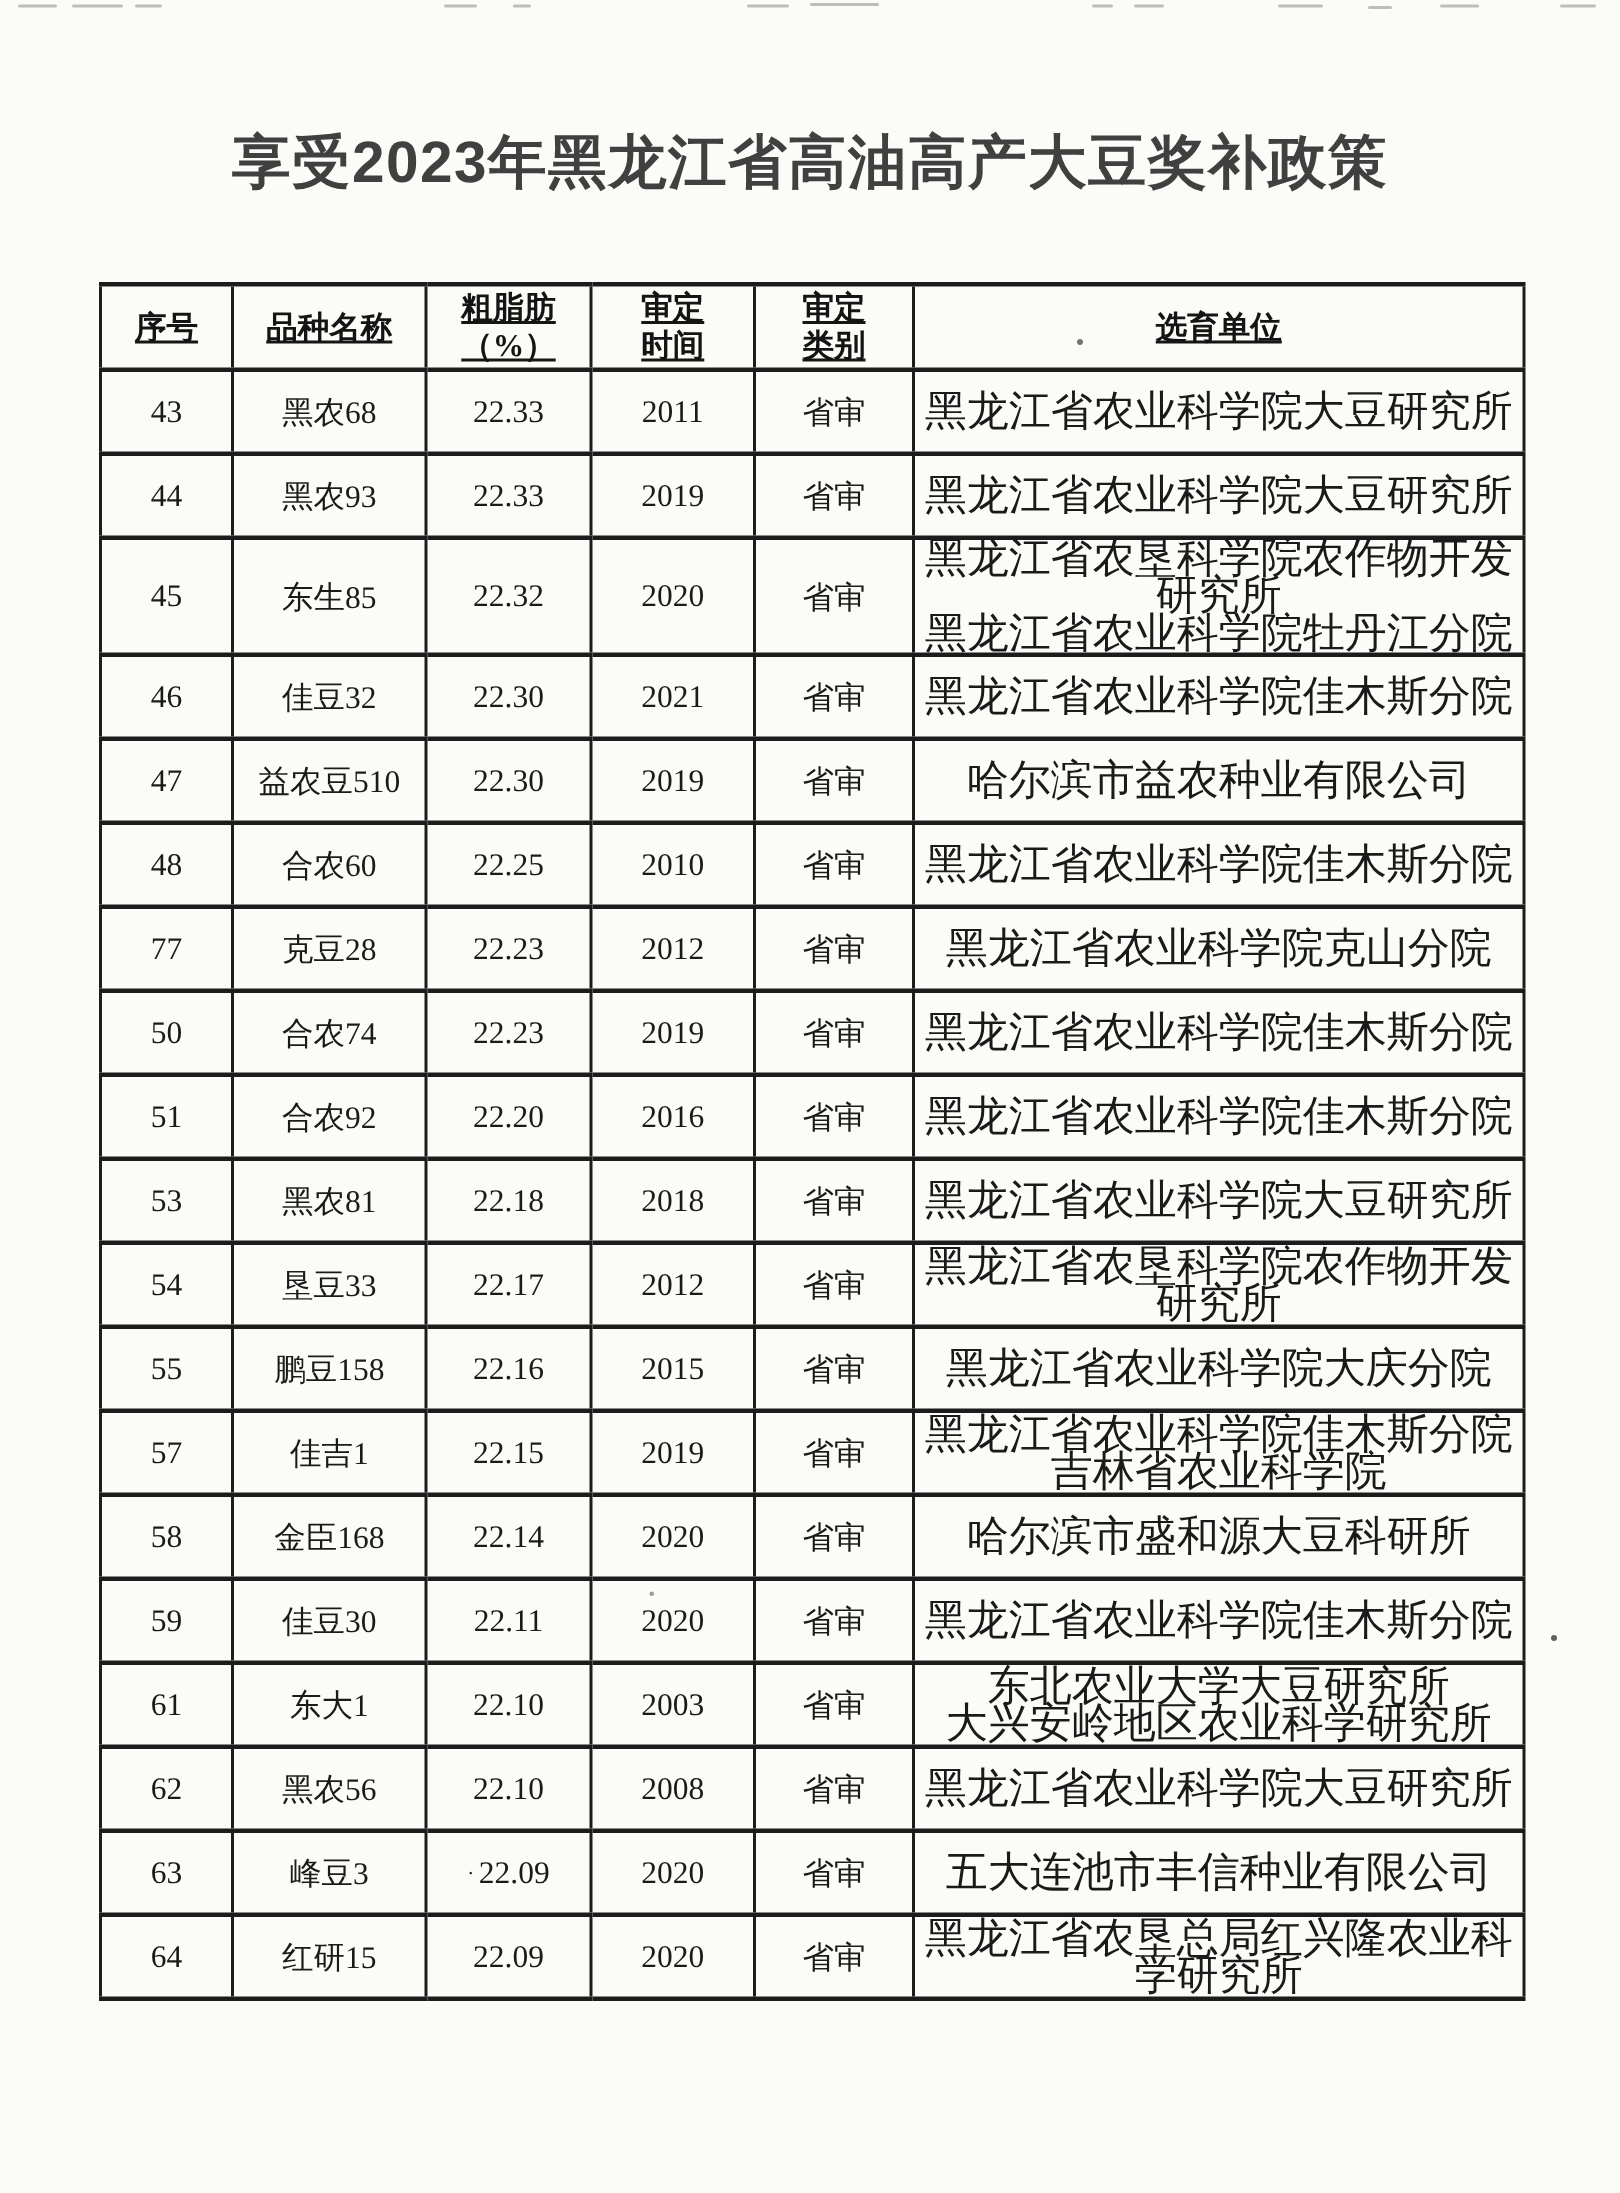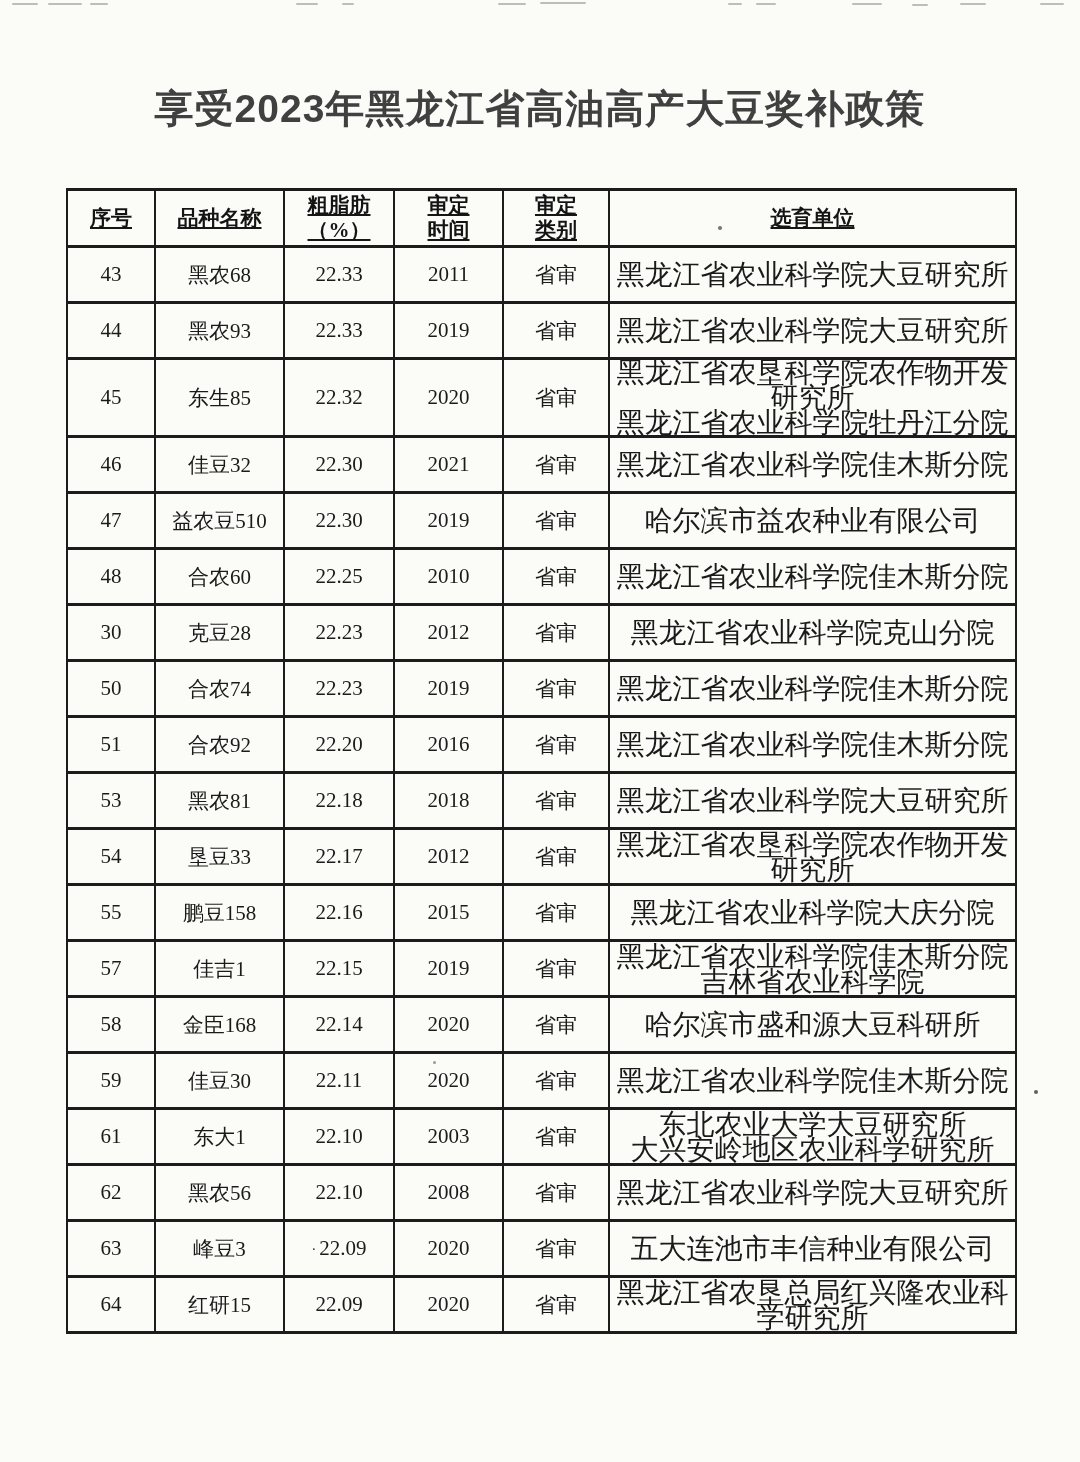--- a/index.html
+++ b/index.html
@@ -191,21 +191,21 @@
         <td>48</td>
         <td>合农60</td>
         <td><span>22.25</span></td>
         <td>2010</td>
         <td>省审</td>
         <td class="cell-unit">
           <div class="unit-line">黑龙江省农业科学院佳木斯分院</div>
         </td>
       </tr>
       <tr>
-        <td>30</td>
+        <td>77</td>
         <td>克豆28</td>
         <td><span>22.23</span></td>
         <td>2012</td>
         <td>省审</td>
         <td class="cell-unit">
           <div class="unit-line">黑龙江省农业科学院克山分院</div>
         </td>
       </tr>
       <tr>
         <td>50</td>

